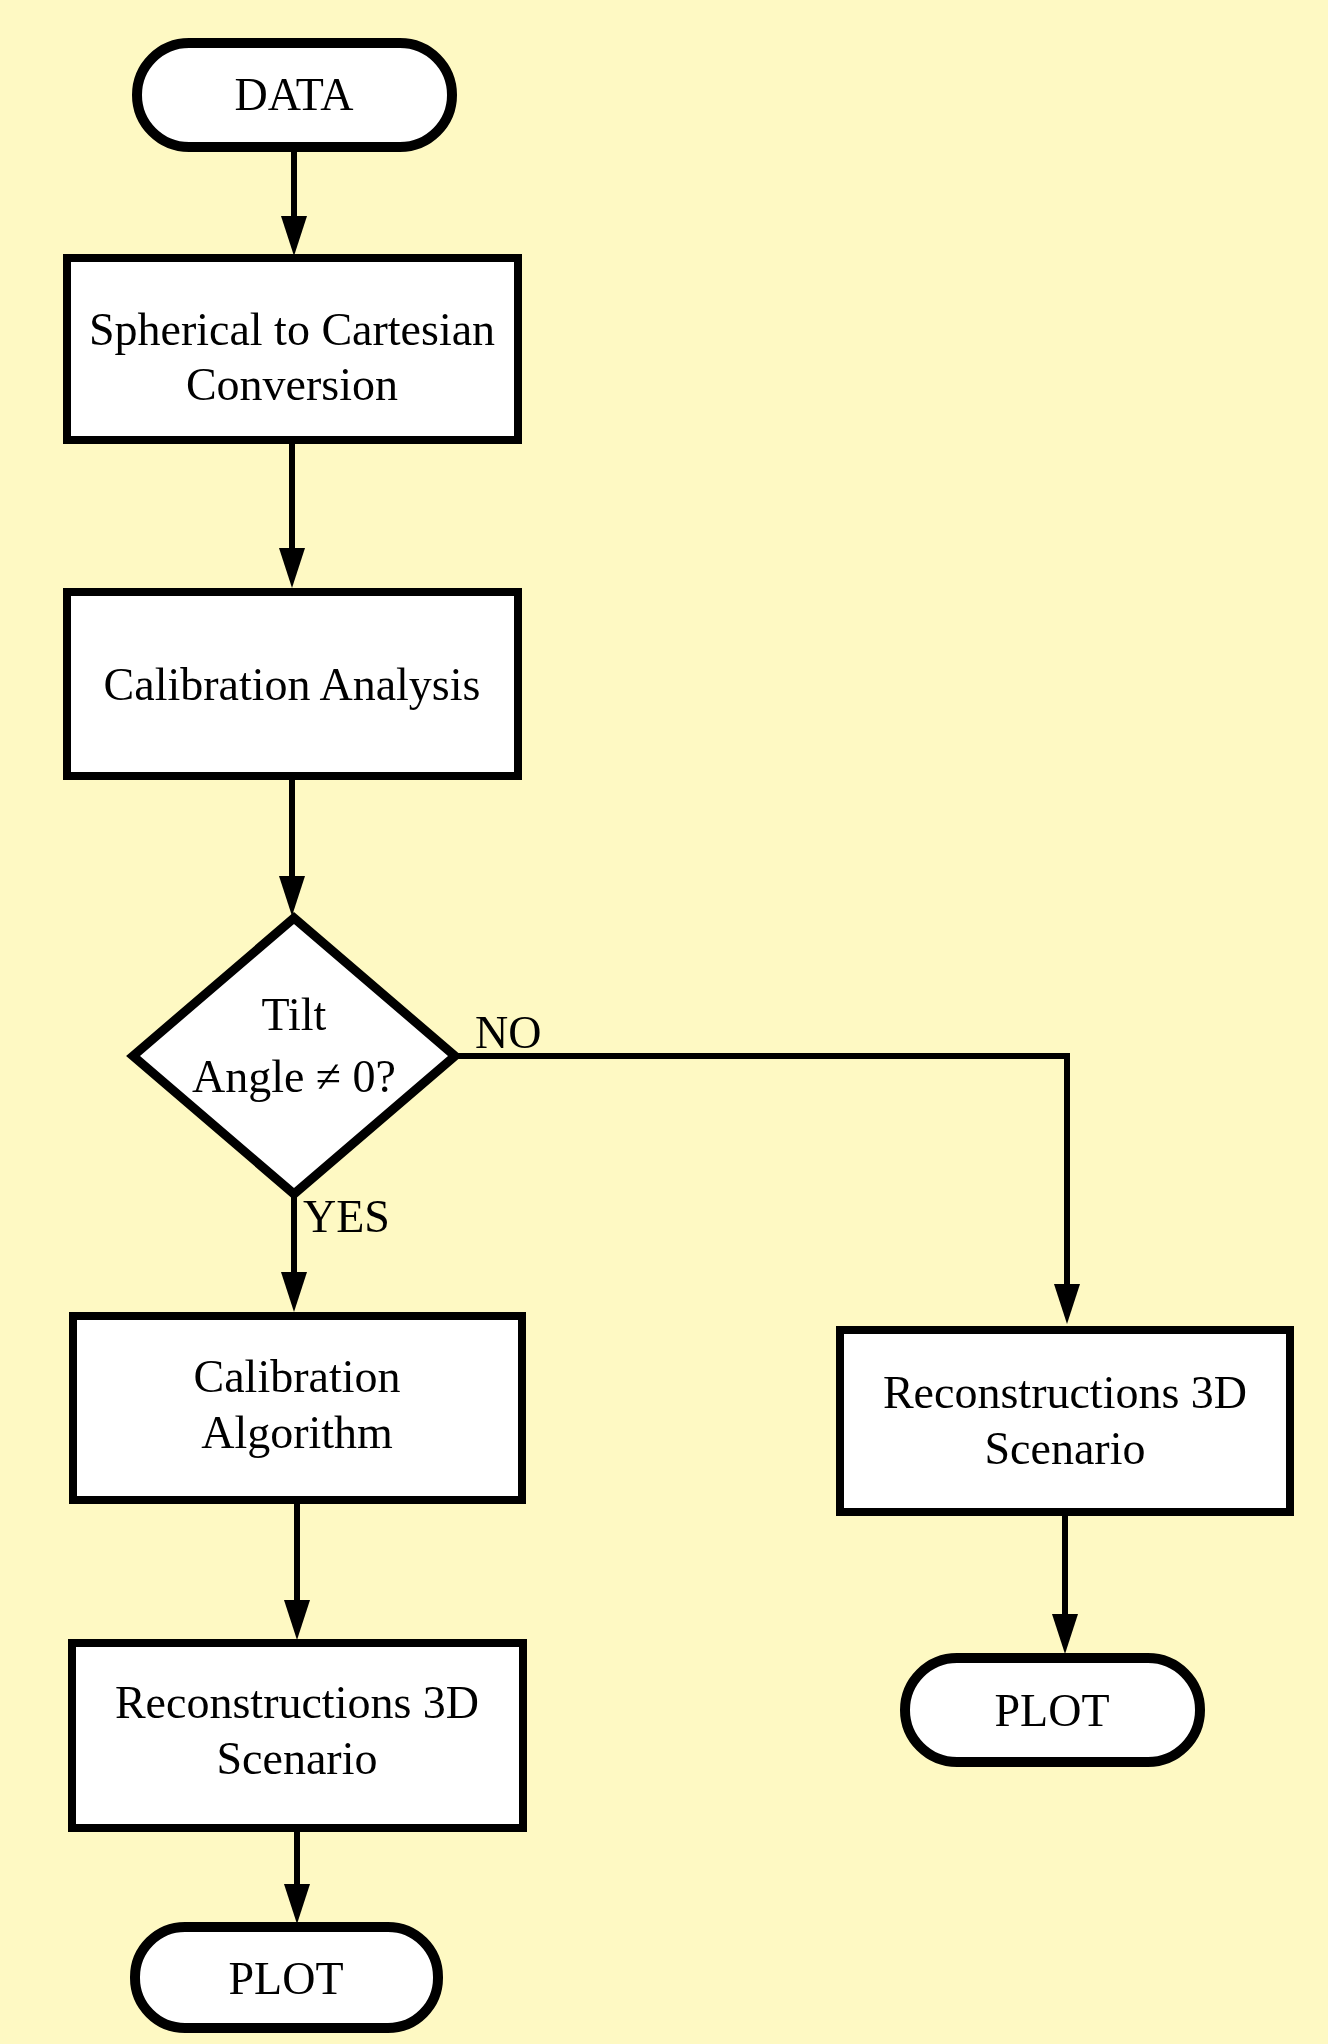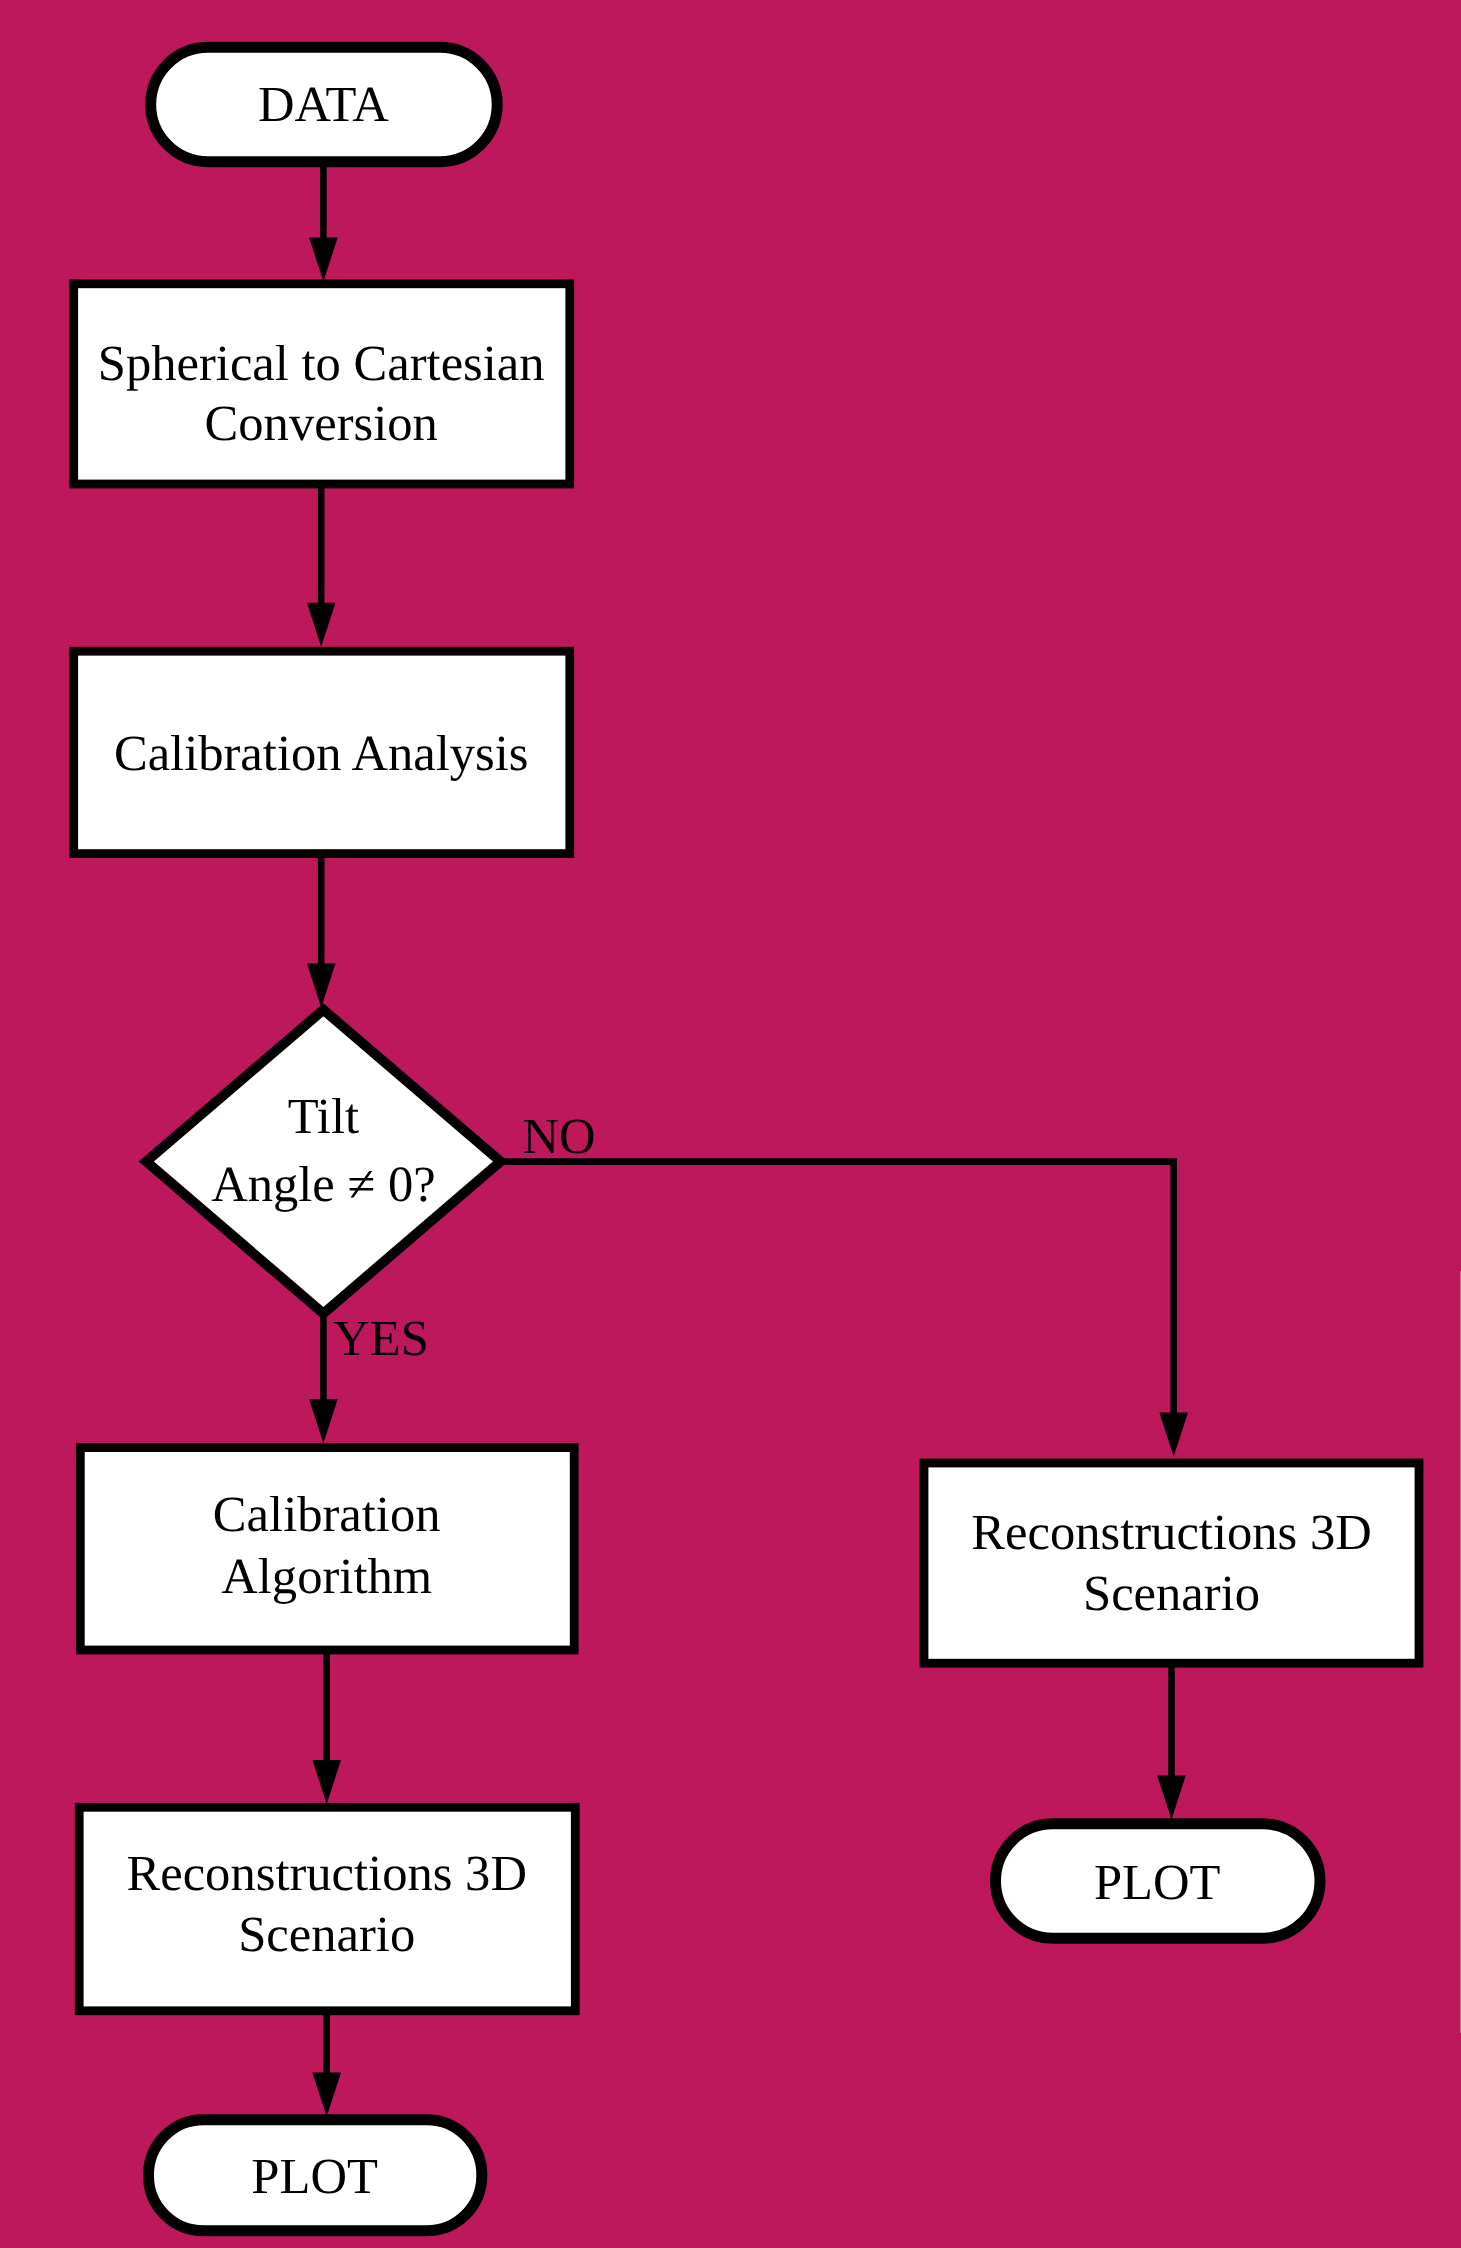--- a/index.html
+++ b/index.html
@@ -4,21 +4,21 @@
 <style>
   html, body {
     margin: 0;
     padding: 0;
     background: #ffffff;
   }
   .canvas {
     position: relative;
     width: 1328px;
     height: 2044px;
-    background: #be185d;
+    background: #fef9c3;
     overflow: hidden;
   }
   svg { display: block; }
   text {
     font-family: "Liberation Serif", "DejaVu Serif", serif;
     fill: #000000;
   }
   .node-label { font-size: 46px; }
   .edge-label { font-size: 46px; }
   .shape {

